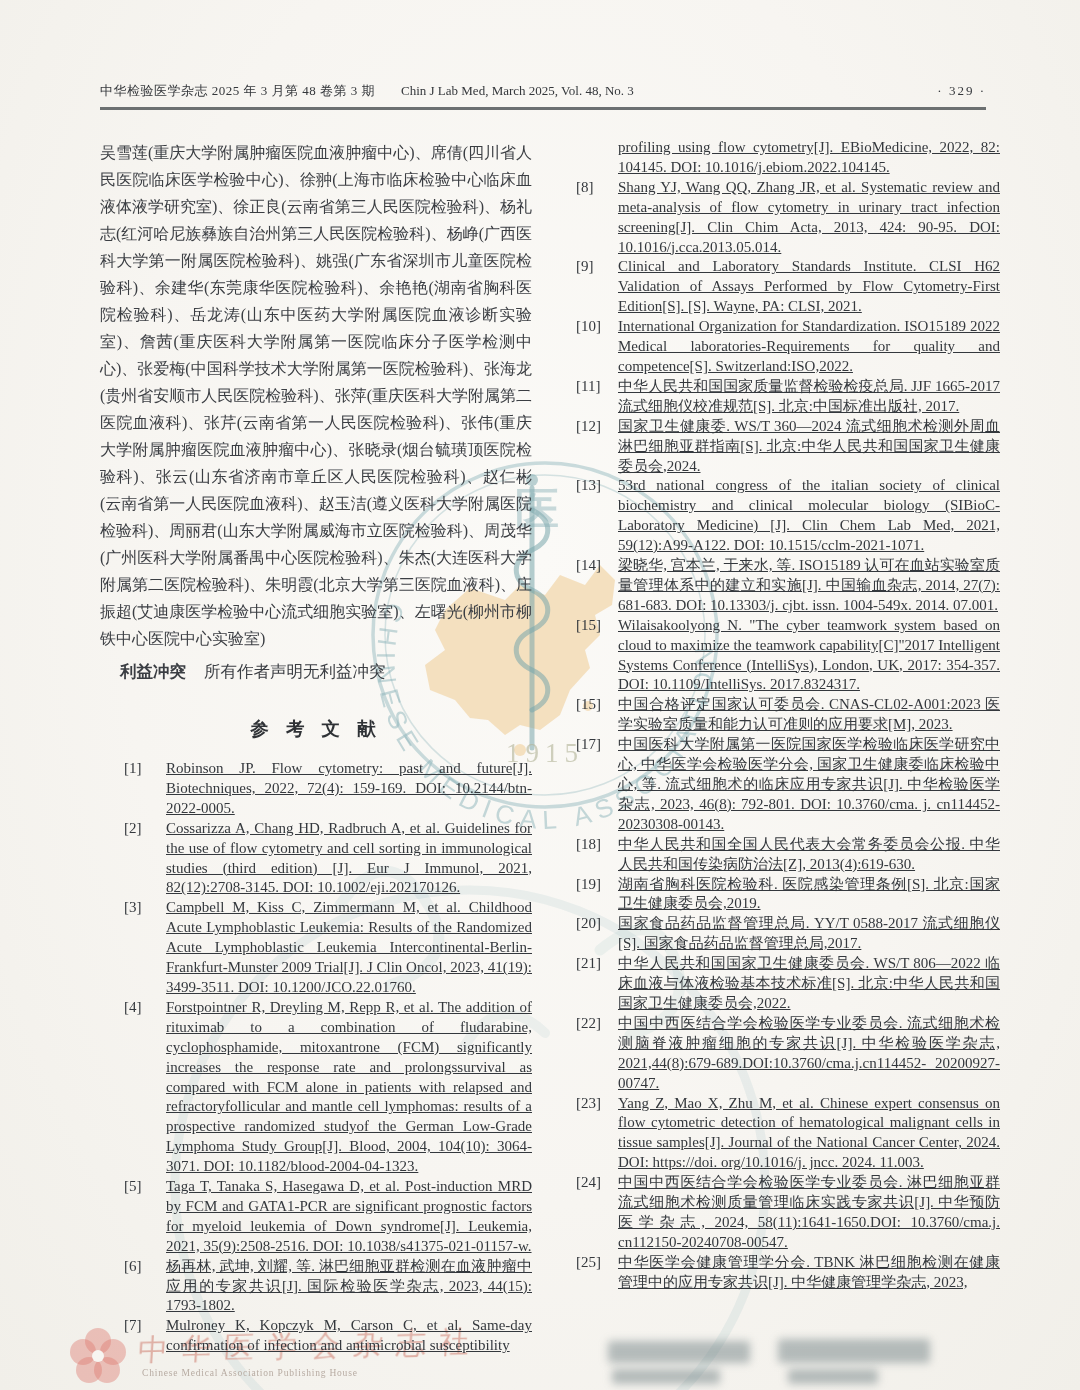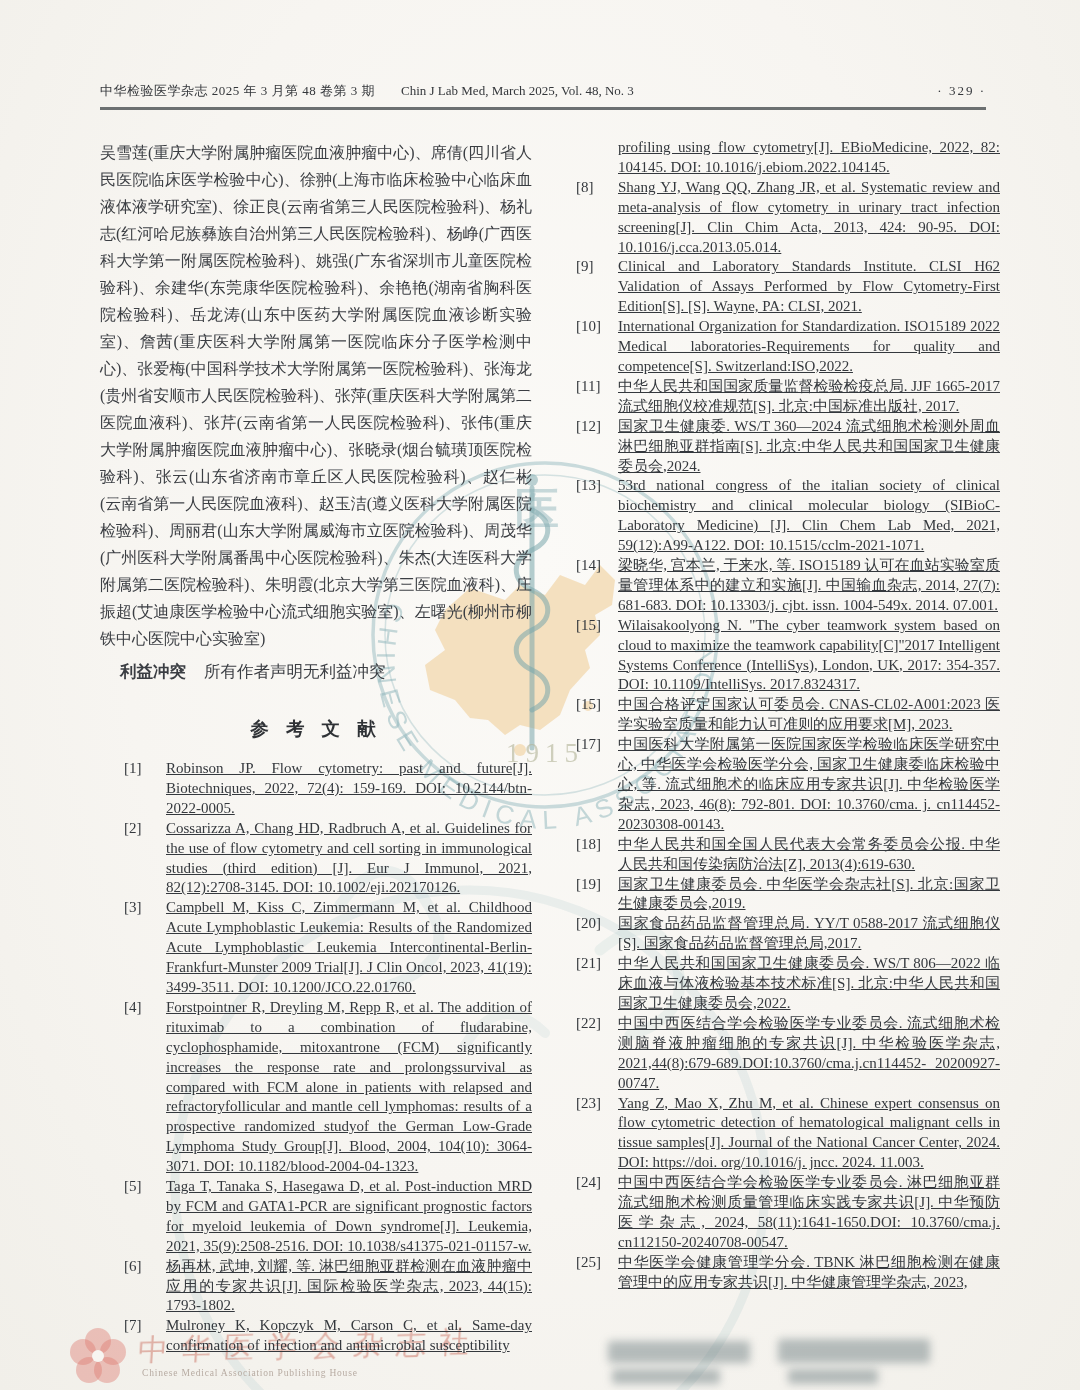--- a/index.html
+++ b/index.html
@@ -170,21 +170,21 @@
       <li class="ref">
           <span class="num">[17]</span>
           <span class="txt">中国医科大学附属第一医院国家医学检验临床医学研究中心, 中华医学会检验医学分会, 国家卫生健康委临床检验中心, 等. 流式细胞术的临床应用专家共识[J]. 中华检验医学杂志, 2023, 46(8): 792-801. DOI: 10.3760/cma. j. cn114452-20230308-00143.</span>
         </li>
       <li class="ref">
           <span class="num">[18]</span>
           <span class="txt">中华人民共和国全国人民代表大会常务委员会公报. 中华人民共和国传染病防治法[Z], 2013(4):619-630.</span>
         </li>
       <li class="ref">
           <span class="num">[19]</span>
-          <span class="txt">国家卫生健康委员会. 中华医学会杂志社[S]. 北京:国家卫生健康委员会,2019.</span>
+          <span class="txt">湖南省胸科医院检验科. 医院感染管理条例[S]. 北京:国家卫生健康委员会,2019.</span>
         </li>
       <li class="ref">
           <span class="num">[20]</span>
           <span class="txt">国家食品药品监督管理总局. YY/T 0588-2017 流式细胞仪[S]. 国家食品药品监督管理总局,2017.</span>
         </li>
       <li class="ref">
           <span class="num">[21]</span>
           <span class="txt">中华人民共和国国家卫生健康委员会. WS/T 806—2022 临床血液与体液检验基本技术标准[S]. 北京:中华人民共和国国家卫生健康委员会,2022.</span>
         </li>
       <li class="ref">

